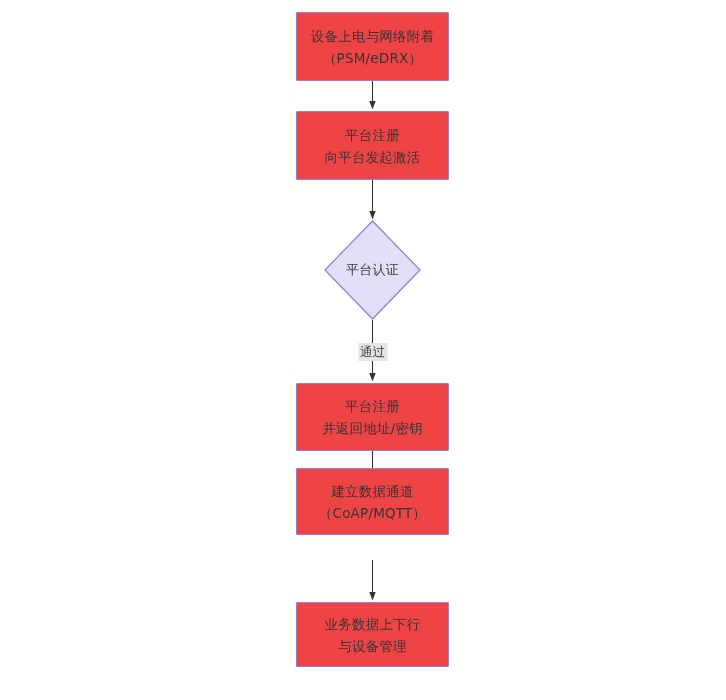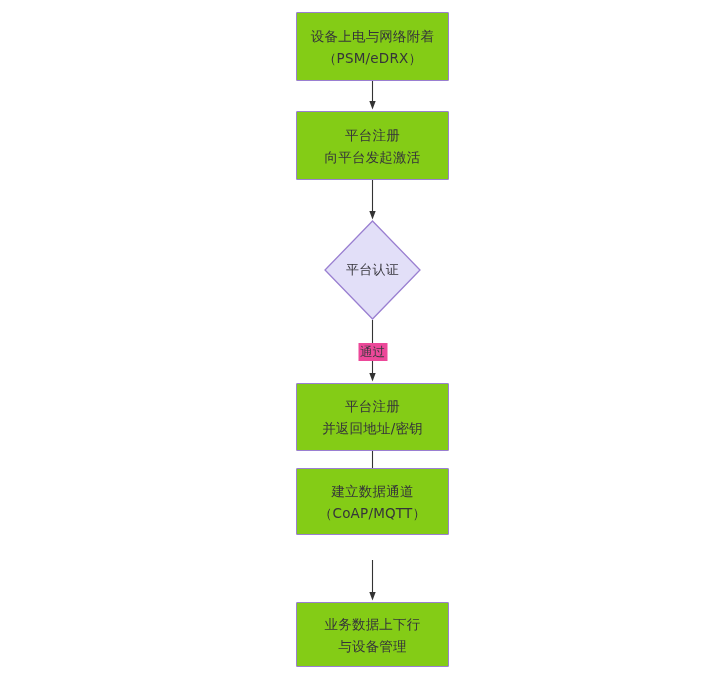--- a/index.html
+++ b/index.html
@@ -24,21 +24,21 @@
   }
   .node {
     position: absolute;
     box-sizing: border-box;
     display: flex;
     align-items: center;
     justify-content: center;
     text-align: center;
   }
   .node-box {
-    background: #84cc16;
+    background: #ef4444;
     border: 1.3px solid #9a7fd1;
     border-radius: 1px;
   }
   .node-label {
     font-size: 13.5px;
     line-height: 22px;
     color: #35343a;
     letter-spacing: 0.2px;
     white-space: pre-line;
     font-family: "DejaVu Sans", "Liberation Sans", sans-serif;
@@ -63,21 +63,21 @@
     font-size: 13px;
     line-height: 22px;
     color: #35343a;
     letter-spacing: 0.2px;
   }
   .edge-label {
     position: absolute;
     font-size: 12.5px;
     line-height: 16px;
     color: #3b3a40;
-    background: #ec4899;
+    background: #e5e5e5;
     padding: 1px 2px;
     white-space: nowrap;
     transform: translateX(-50%);
     font-family: "DejaVu Sans", "Liberation Sans", sans-serif;
   }
   .connector-layer {
     position: absolute;
     left: 0;
     top: 0;
     width: 726px;

